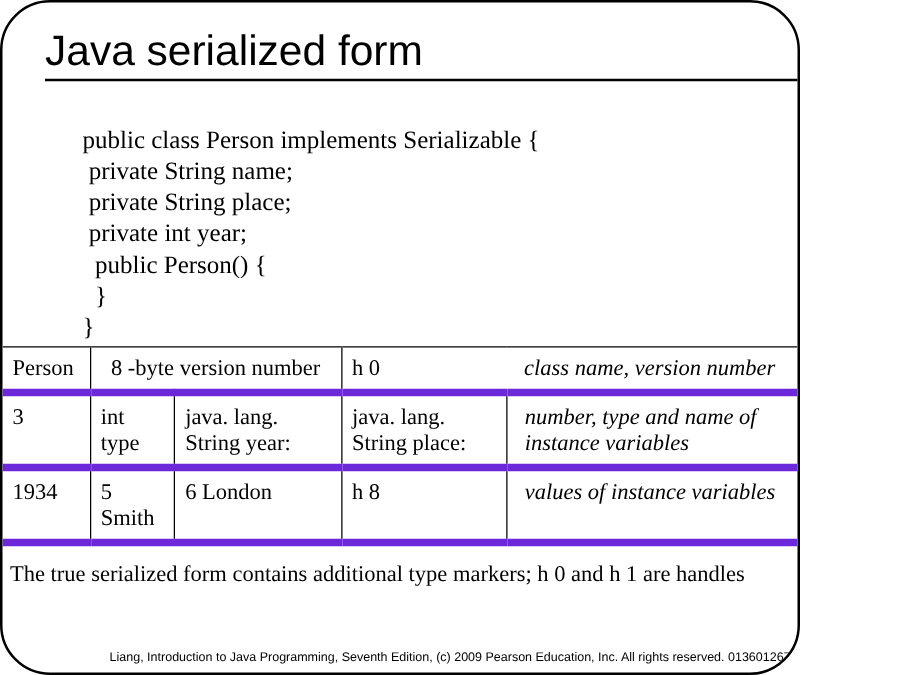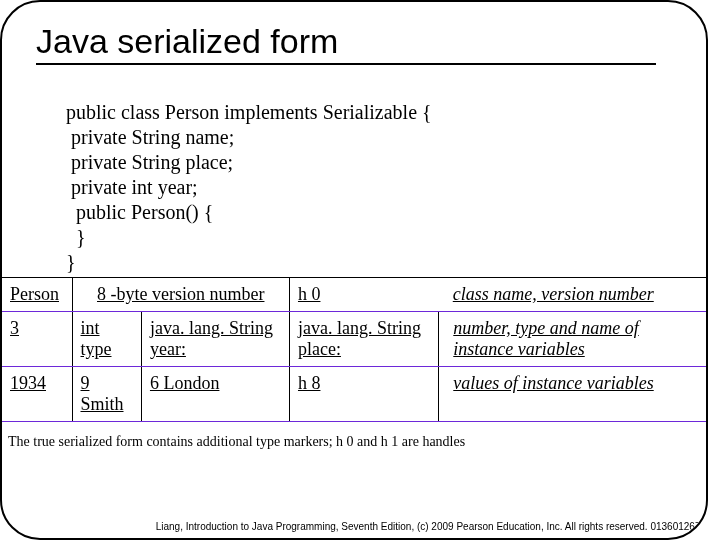--- a/index.html
+++ b/index.html
@@ -4,21 +4,21 @@
 <style>
   * { box-sizing: border-box; }
   html, body {
     margin: 0; padding: 0;
     width: 720px; height: 540px;
     font-family: "Times New Roman", Times, serif;
     background: #fff;
     color: #000;
   }
   .slide {
-    width: 708px; height: 540px;
+    width: 640px; height: 540px;
     position: relative;
     border: 2px solid #000;
     border-radius: 40px;
     padding: 20px 0 0 0;
     overflow: hidden;
   }
   .title {
     font-family: Arial, Helvetica, sans-serif;
     font-size: 34px;
     font-weight: 400;
@@ -53,46 +53,45 @@
     font-size: 20px;
   }
   table.ser {
     border-collapse: collapse;
     width: 100%;
     margin-top: 2px;
     font-size: 18px;
   }
   table.ser td {
     border-top: 1px solid #000;
-    border-bottom: 1px solid #6d28d9;
+    border-bottom: 6px solid #6d28d9;
     border-left: none;
     border-right: none;
     padding: 6px 8px;
     vertical-align: top;
-    text-decoration: underline;
   }
   table.ser tr td:nth-child(2),
   table.ser tr td:nth-child(3),
   table.ser tr td:nth-child(4) {
     border-left: 1px solid #000;
   }
   table.ser tr td:nth-child(4) {
     border-right: 1px solid #000;
     margin-top: 30px;
   }
   table.ser tr td.explain {
     font-style: italic;
     border-left: none;
     border-right: none;
     padding-left: 14px;
   }
   .row1 td:first-child { width: 70px; }
   .row1 td.span3 { text-align: center; margin-top: 28px; }
   .note {
-    font-size: 14px;
+    font-size: 18px;
     margin: 12px 6px 0 6px;
   }
   .footer {
     position: absolute;
     bottom: 6px;
     left: 0; right: 0;
     text-align: right;
     font-family: Arial, Helvetica, sans-serif;
     font-size: 10px;
     color: #000;
@@ -126,21 +125,21 @@
     </tr>
     <tr>
       <td>3</td>
       <td>int type</td>
       <td>java. lang. String year:</td>
       <td>java. lang. String place:</td>
       <td class="explain">number, type and name of instance variables</td>
     </tr>
     <tr>
       <td>1934</td>
-      <td>9 Smith</td>
+      <td>5 Smith</td>
       <td>6 London</td>
       <td>h 8</td>
       <td class="explain">values of instance variables</td>
     </tr>
   </tbody>
     </table>
 
   <div class="note">The true serialized form contains additional type markers; h 0 and h 1 are handles</div>
 
   <div class="footer">Liang, Introduction to Java Programming, Seventh Edition, (c) 2009 Pearson Education, Inc. All rights reserved. 0136012671</div>

